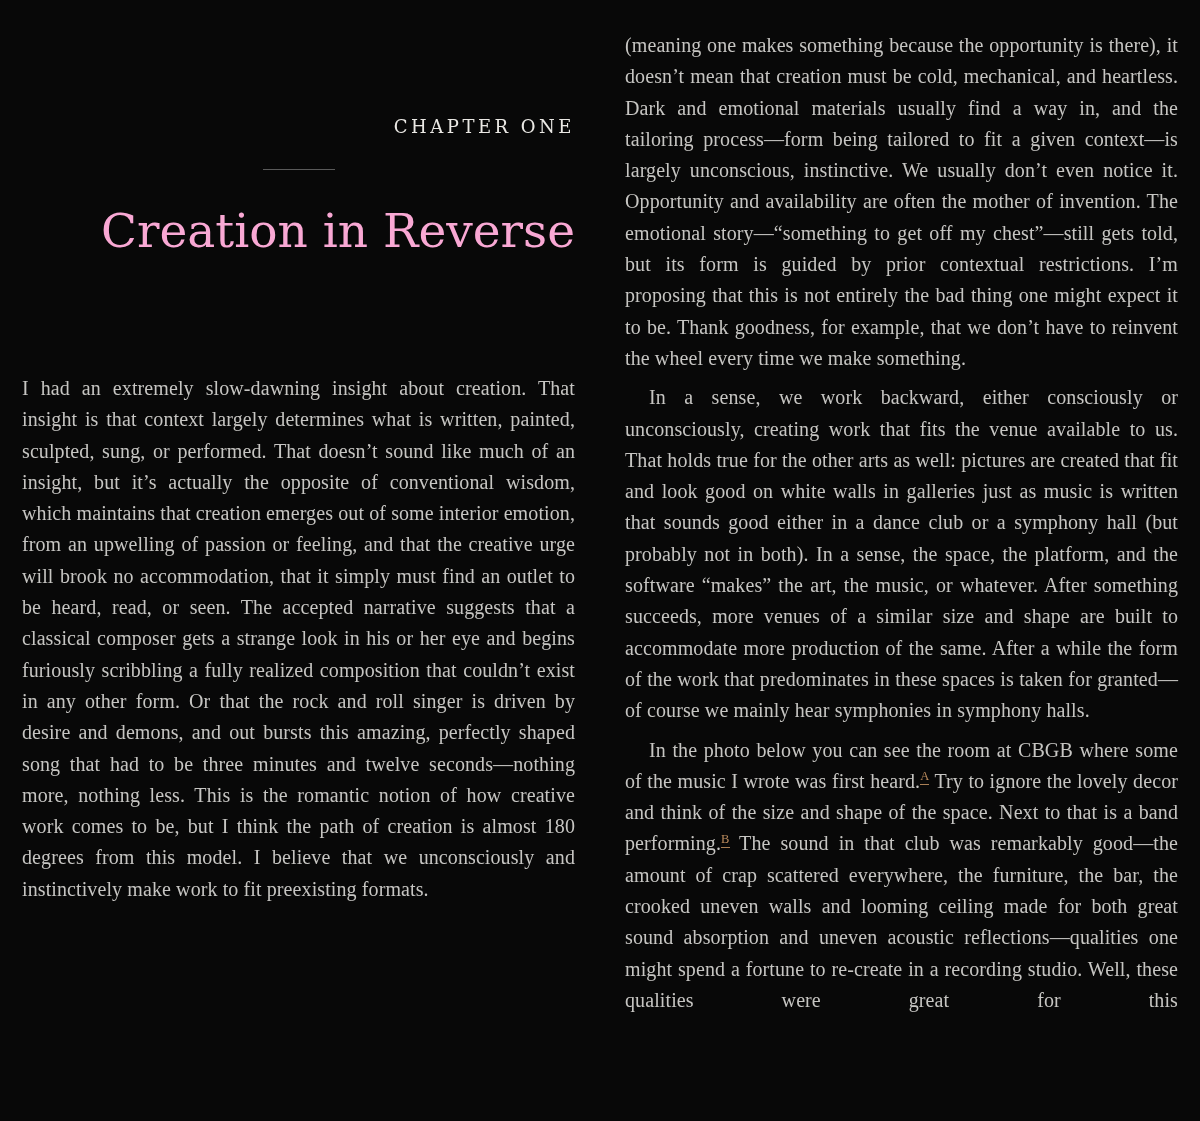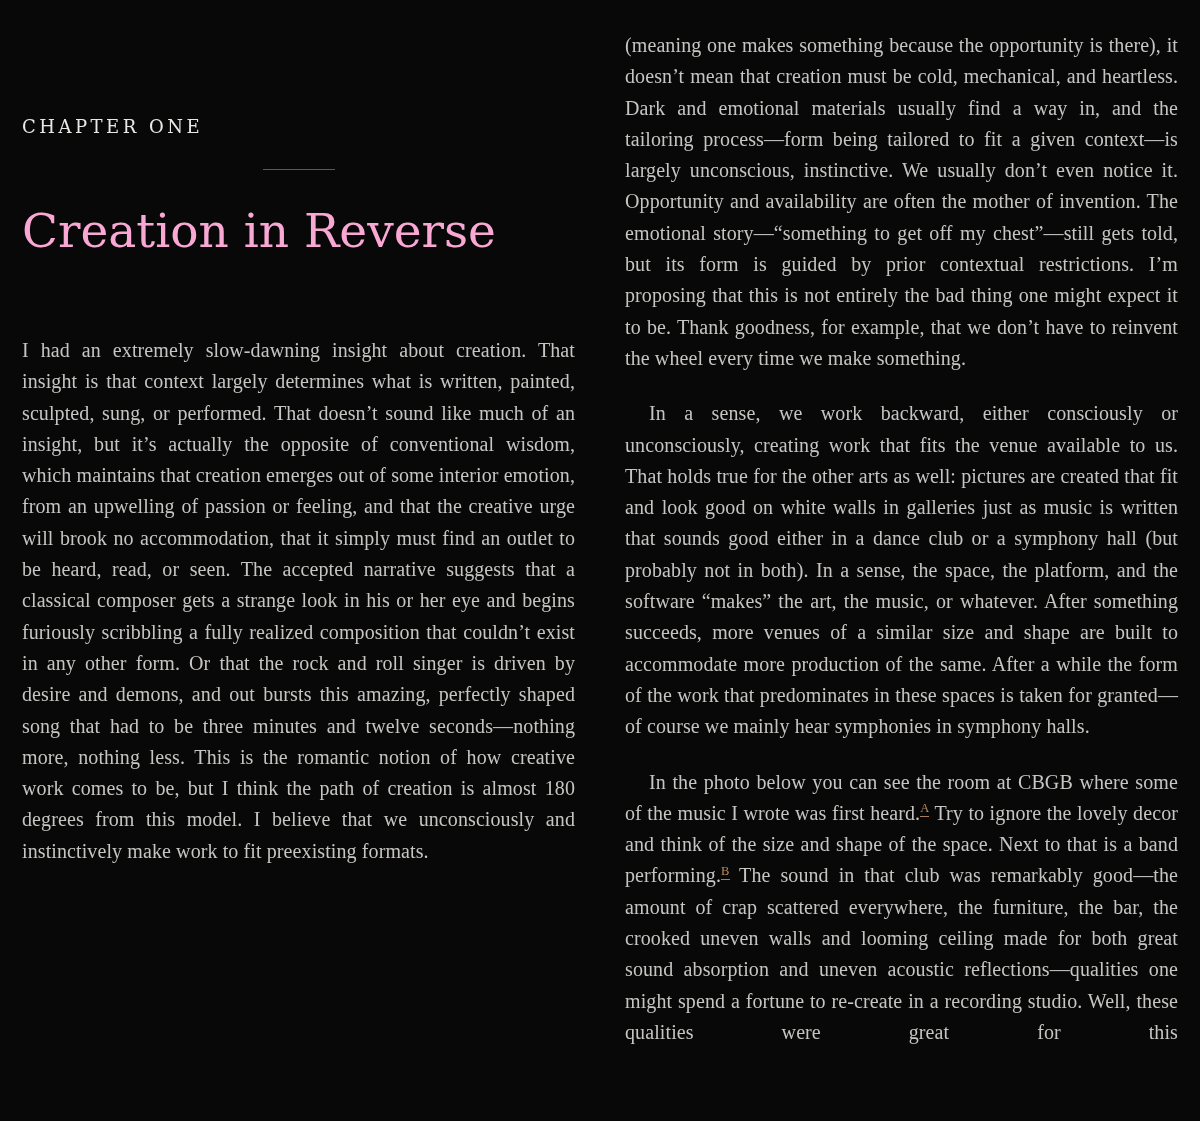--- a/index.html
+++ b/index.html
@@ -21,21 +21,21 @@
   }
 
   .col {
     width: 553px;
     flex: 0 0 553px;
   }
 
   
   .chapter-header {
     padding-top: 86px;
-    text-align: left;
+    text-align: right;
   }
 
   .chapter-label {
     font-size: 18px;
     letter-spacing: 3.5px;
     font-weight: normal;
     color: #eae8e4;
     font-family: "DejaVu Serif", "Liberation Serif", serif;
   }
 
@@ -58,25 +58,25 @@
   
   .body-para {
     font-size: 20px;
     line-height: 31.3px;
     color: #c6c5c2;
     text-align: justify;
     letter-spacing: 0.1px;
   }
 
   .body-para + .body-para {
-    margin-top: 24px;
+    margin-top: 8px;
   }
 
   .col-left .body-para.first {
-    margin-top: 77px;
+    margin-top: 115px;
   }
 
   .indent {
     text-indent: 24px;
   }
 
   
   .continues {
     text-align-last: justify;
   }

